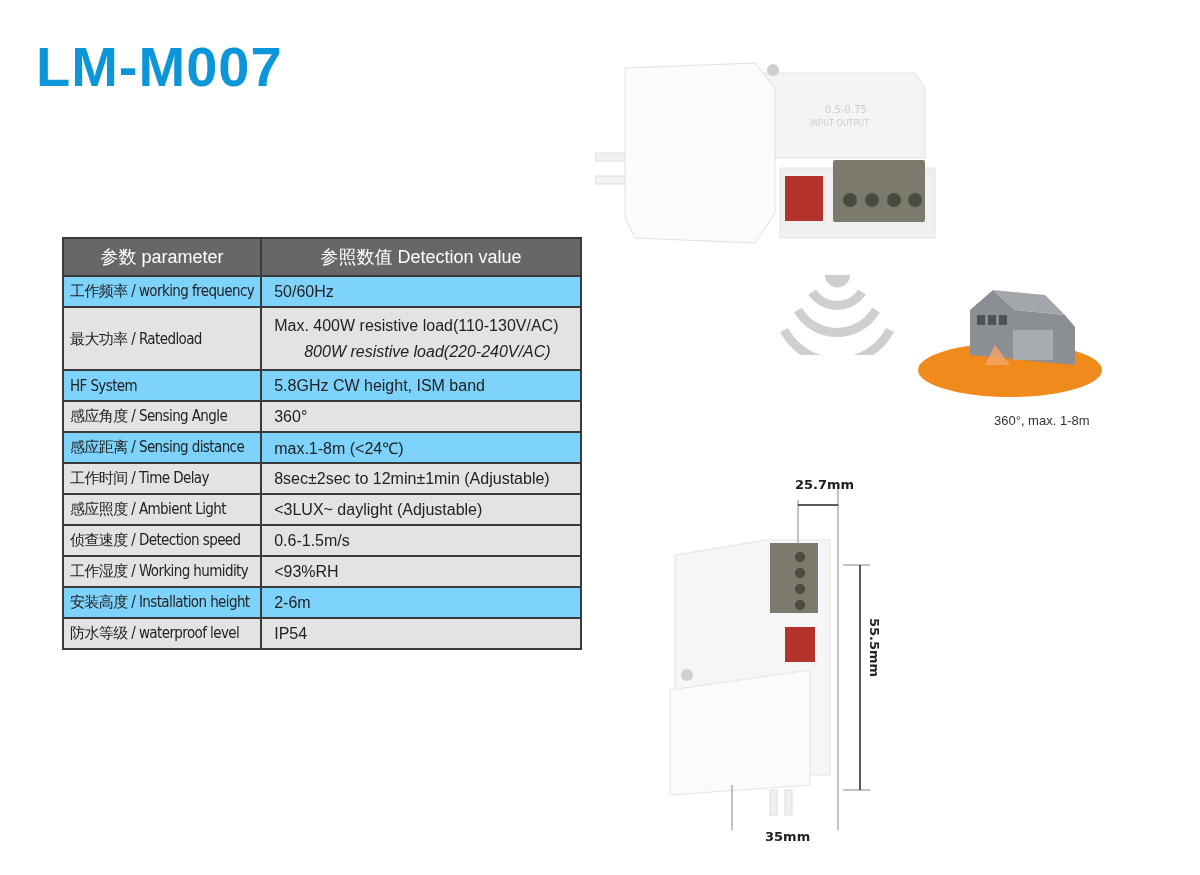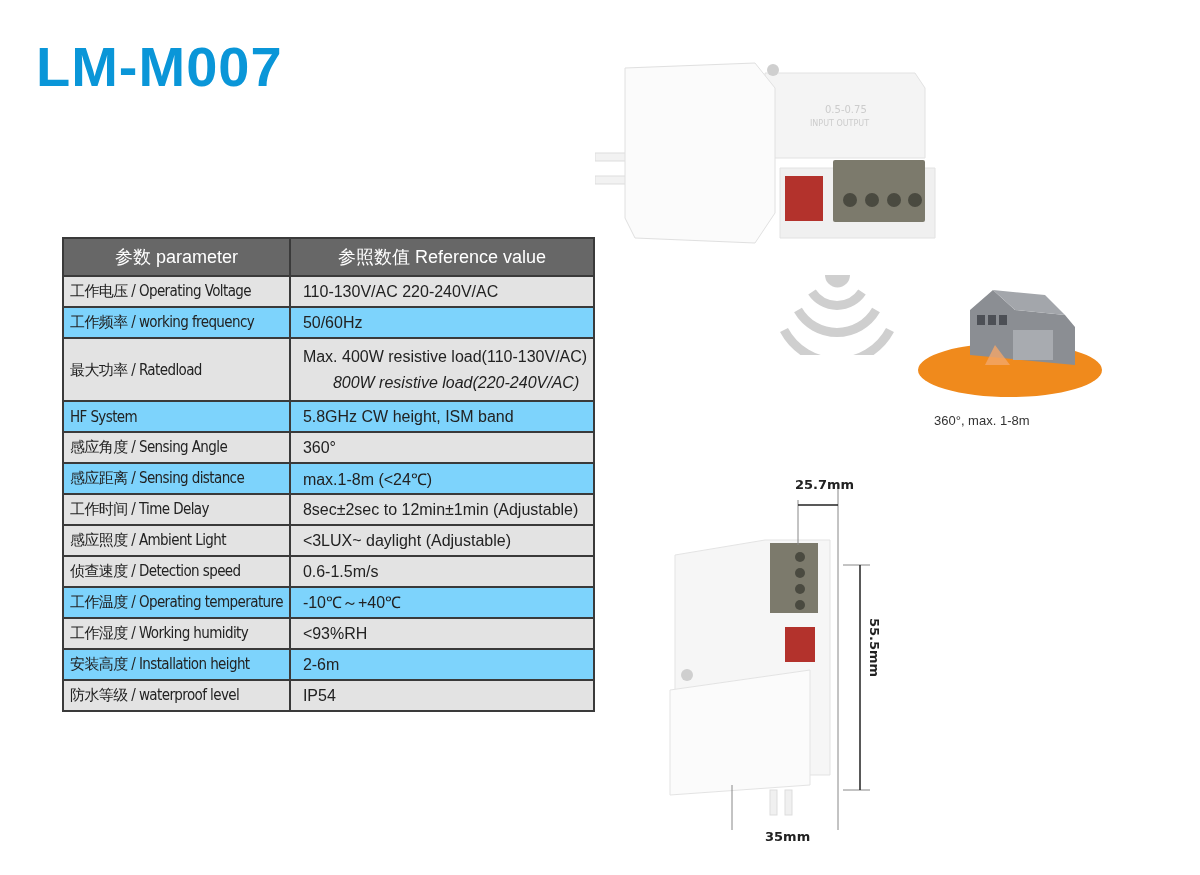--- a/index.html
+++ b/index.html
@@ -11,42 +11,38 @@
   table.spec td.p { width:178px; letter-spacing:-0.6px; }
   table.spec td.v { padding-left:12px; font-family:"Liberation Sans", sans-serif; font-size:16px; }
   tr.light td { background:#e3e3e3; }
   tr.dark td { background:#7dd3fc; }
   tr.r1 td { height:29px; }
   tr.r2 td { height:61px; line-height:26px; }
   .v2 .l2 { display:block; padding-left:30px;font-style:italic; }
   .device-top { position:absolute; left:595px; top:48px; width:345px; height:200px; }
   .waves { position:absolute; left:780px; top:270px; width:115px; height:85px; }
   .house { position:absolute; left:915px; top:285px; width:190px; height:115px; }
-  .caption { position:absolute; left:934px; top:413px; font-size:13px; color:#333; font-family:"Liberation Sans", sans-serif; }
+  .caption { position:absolute; left:994px; top:413px; font-size:13px; color:#333; font-family:"Liberation Sans", sans-serif; }
   .device-side { position:absolute; left:665px; top:500px; width:215px; height:330px; }
   .dim { position:absolute; font-weight:bold; font-size:13px; color:#222; font-family:"DejaVu Sans", sans-serif; }
   .dim-w { left:795px; top:477px; }
   .dim-h { left:858px; top:640px; transform:rotate(90deg); transform-origin:left top; left:882px; top:618px; }
   .dim-b { left:765px; top:829px; }
 </style>
 </head>
 <body>
 
 <div class="title">LM-M007</div>
 
 <table class="spec">
   <tbody>
       <tr>
     <th style="width:178px">参数  parameter</th>
-    <th>参照数值  Reference value</th>
+    <th>参照数值  Detection value</th>
   </tr>
-  <tr class="light r1">
-        <td class="p">工作电压 / Operating Voltage</td>
-        <td class="v">110-130V/AC  220-240V/AC</td>
-      </tr>
   <tr class="dark r1">
         <td class="p">工作频率 / working frequency</td>
         <td class="v">50/60Hz</td>
       </tr>
   <tr class="light r2">
         <td class="p">最大功率 / Ratedload</td>
         <td class="v v2"><span class="l1">Max. 400W resistive load(110-130V/AC)</span><span class="l2">800W resistive load(220-240V/AC)</span></td>
       </tr>
   <tr class="dark r1">
         <td class="p">HF System</td>
@@ -64,24 +60,20 @@
         <td class="p">工作时间 / Time Delay</td>
         <td class="v">8sec±2sec to 12min±1min (Adjustable)</td>
       </tr>
   <tr class="light r1">
         <td class="p">感应照度 / Ambient Light</td>
         <td class="v">&lt;3LUX~ daylight (Adjustable)</td>
       </tr>
   <tr class="light r1">
         <td class="p">侦查速度 / Detection speed</td>
         <td class="v">0.6-1.5m/s</td>
-      </tr>
-  <tr class="dark r1">
-        <td class="p">工作温度 / Operating temperature</td>
-        <td class="v">-10℃～+40℃</td>
       </tr>
   <tr class="light r1">
         <td class="p">工作湿度 / Working humidity</td>
         <td class="v">&lt;93%RH</td>
       </tr>
   <tr class="dark r1">
         <td class="p">安装高度 / Installation height</td>
         <td class="v">2-6m</td>
       </tr>
   <tr class="light r1">

